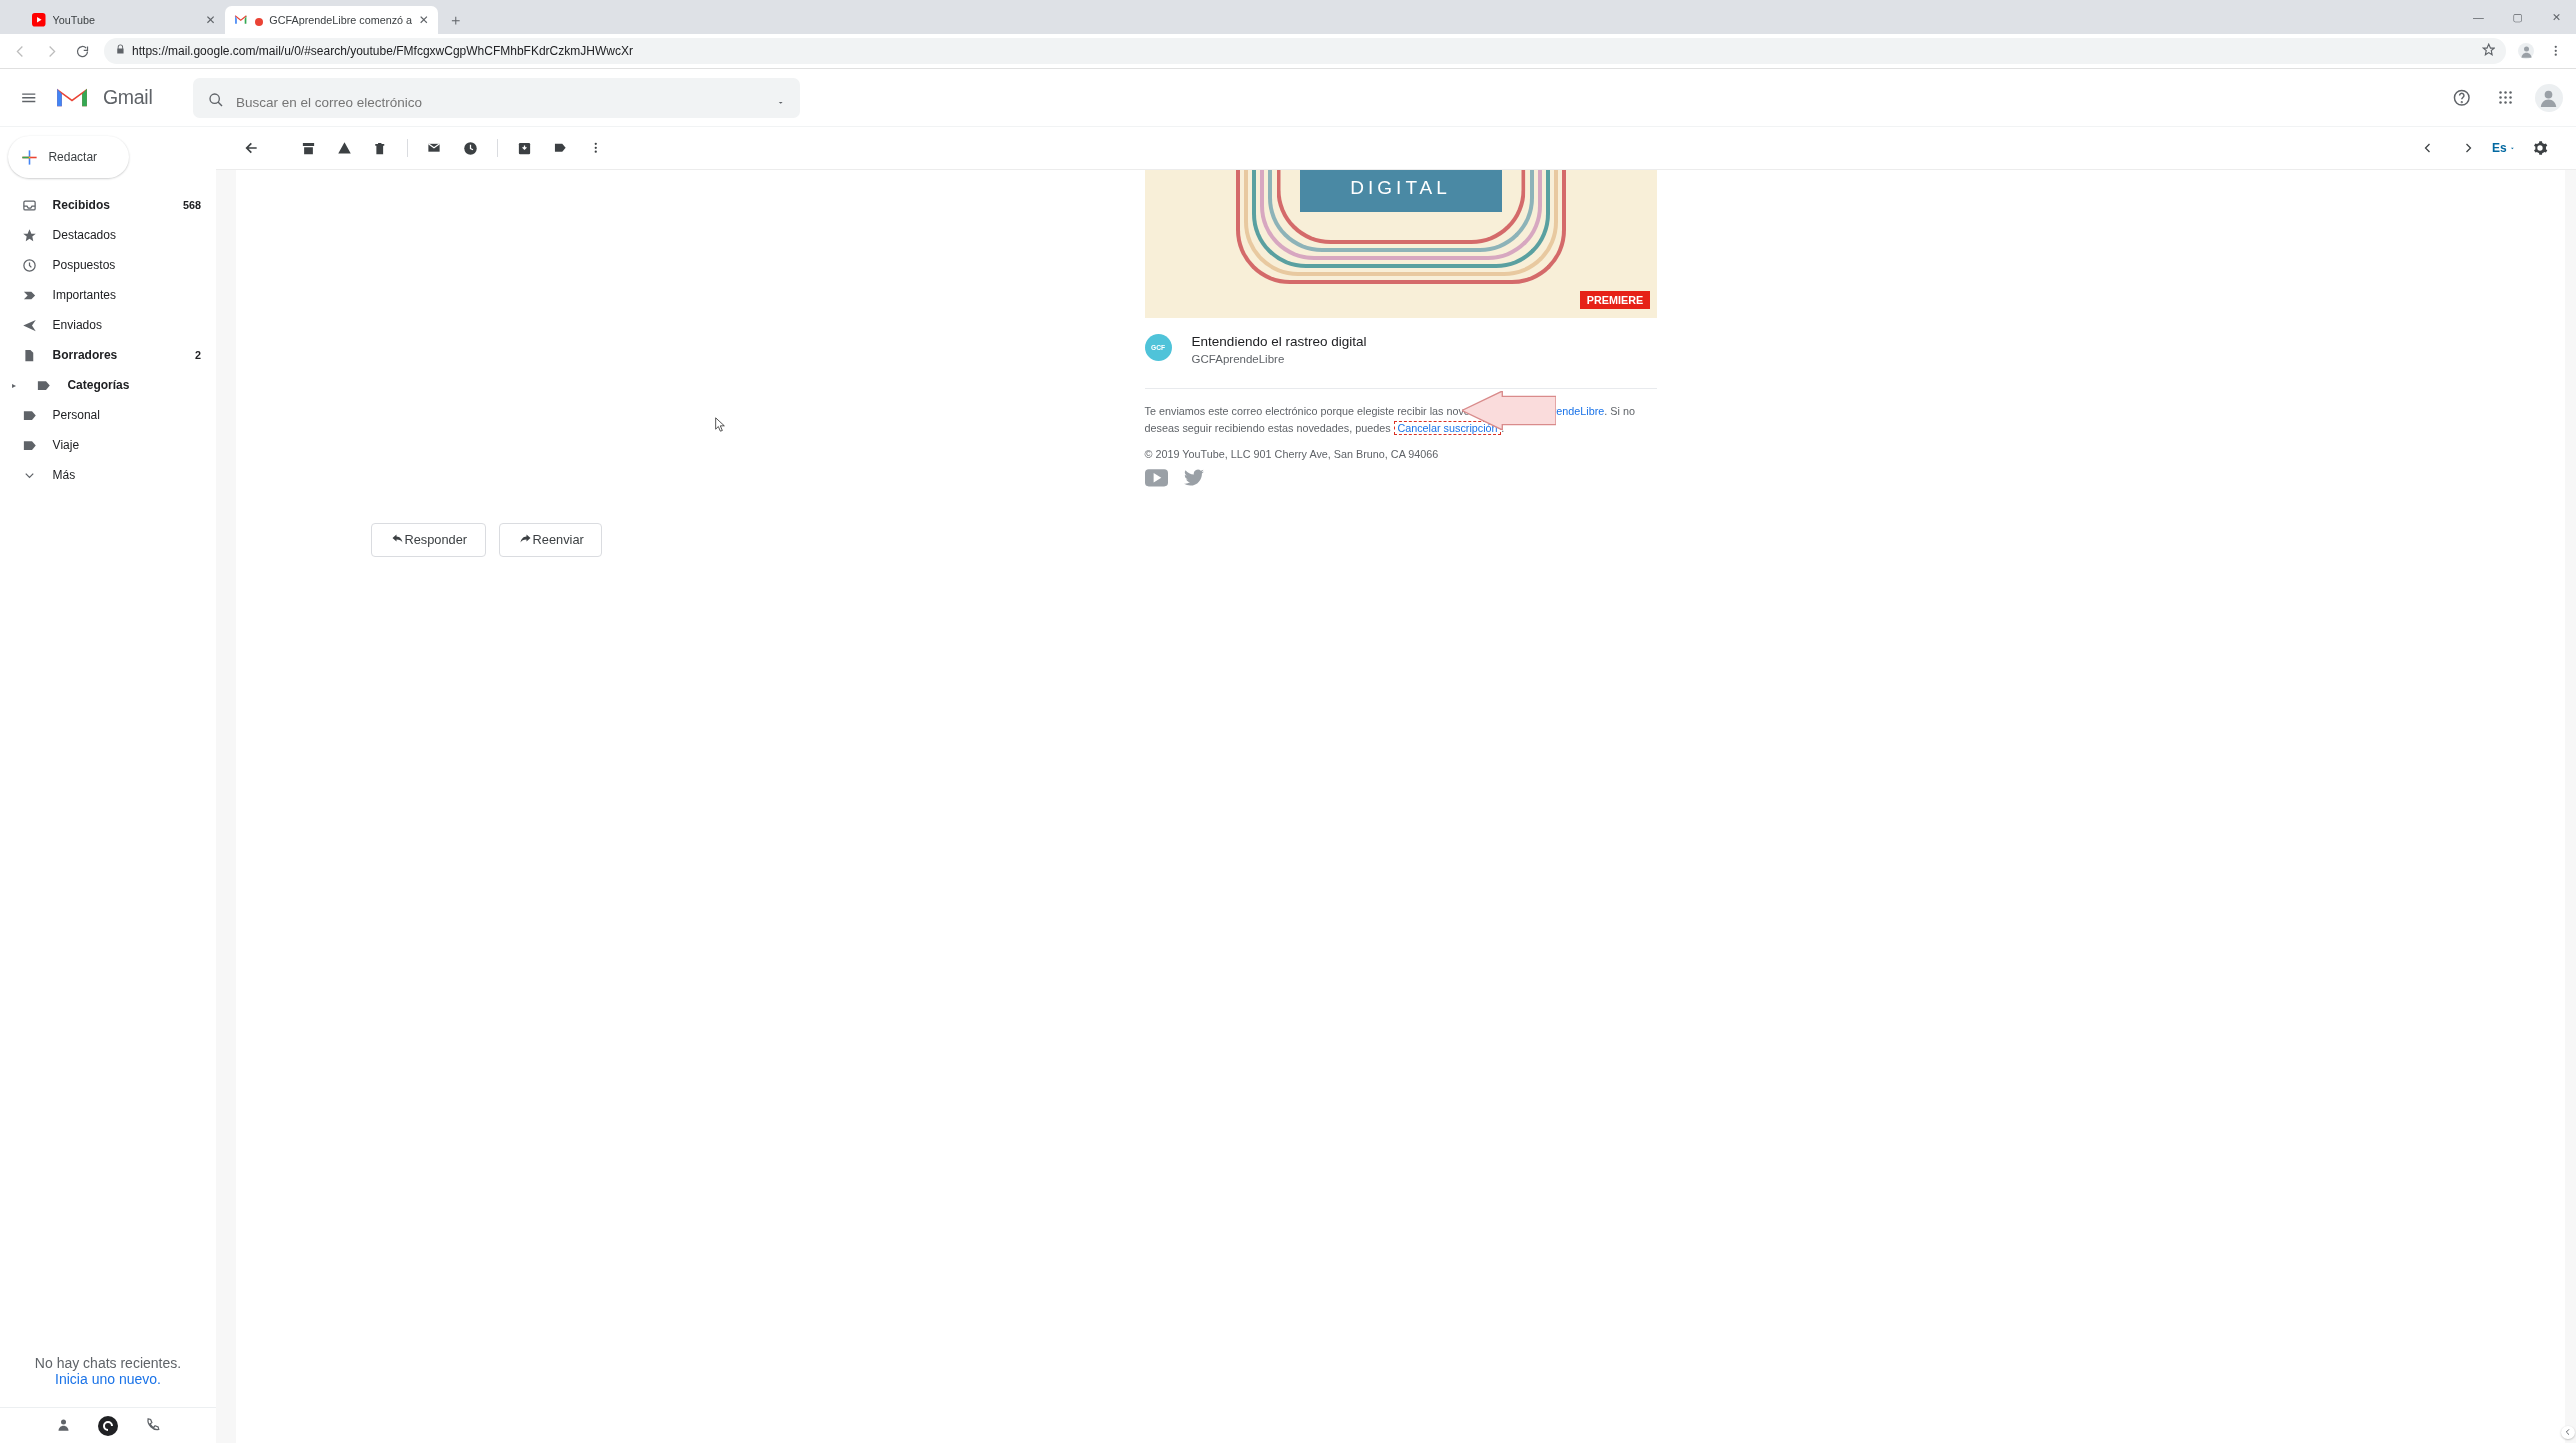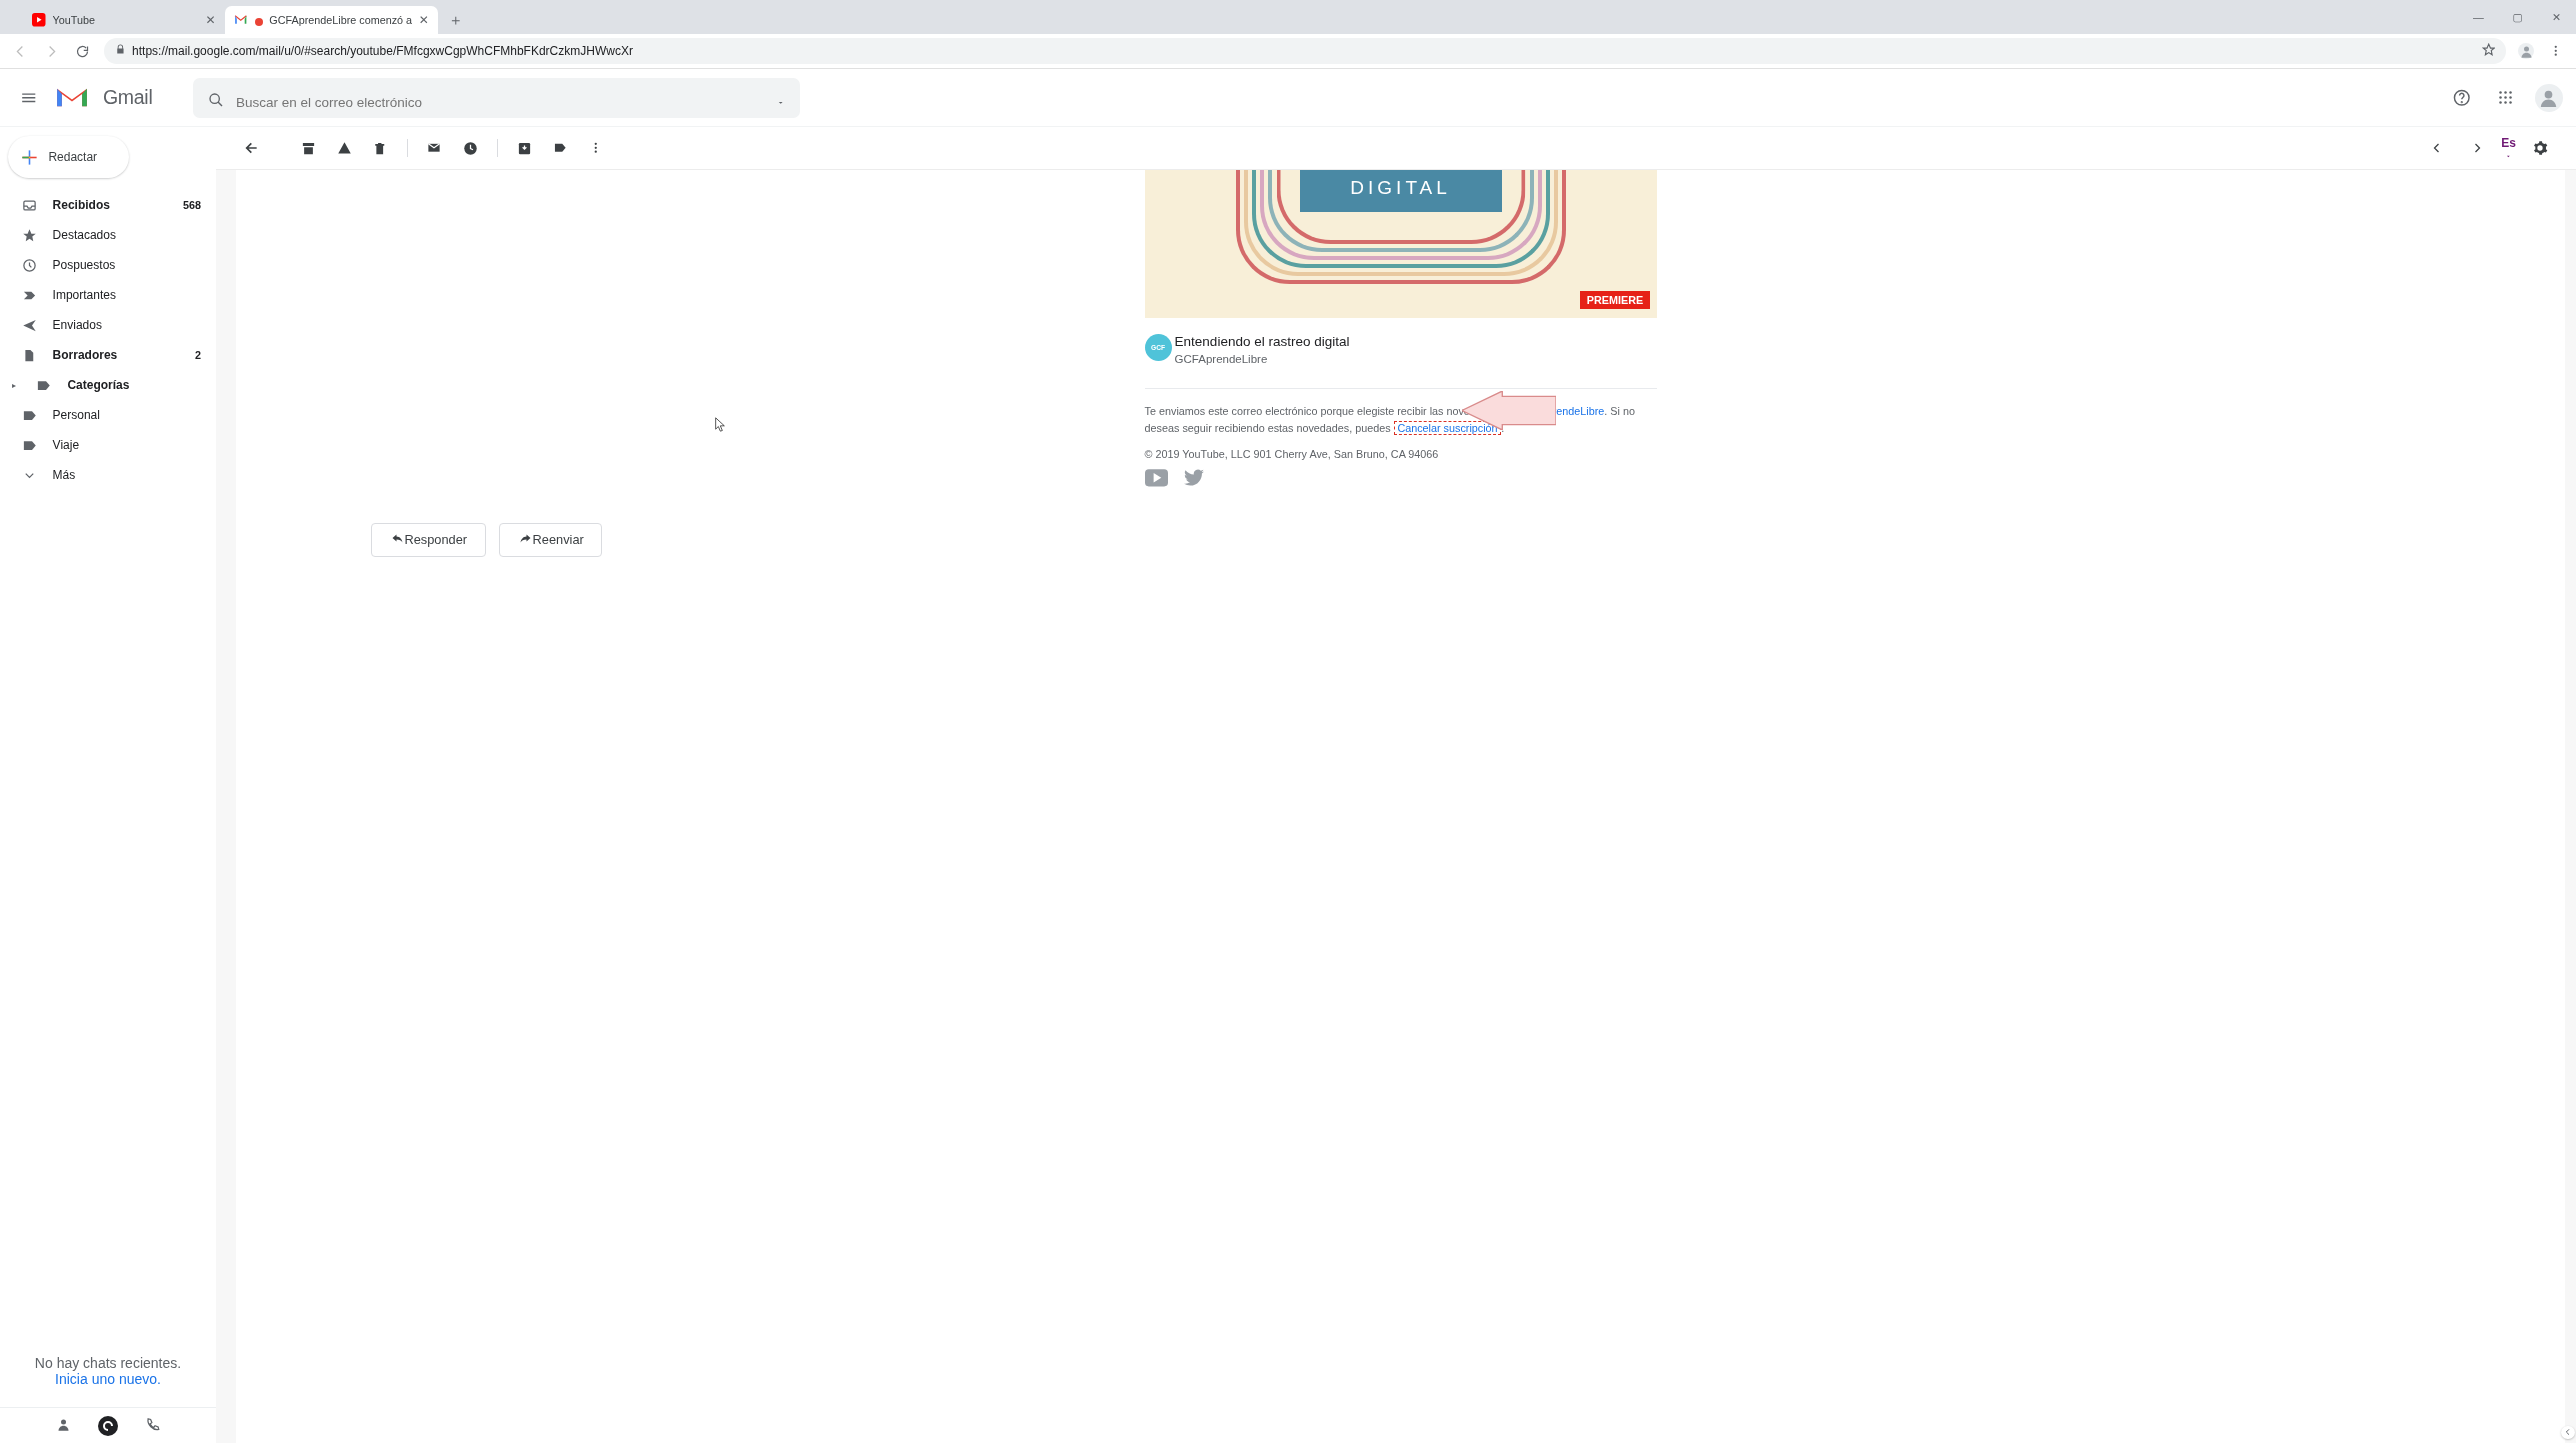--- a/index.html
+++ b/index.html
@@ -105,21 +105,21 @@
 
 
 .mailpane { flex:1; display:flex; flex-direction:column; background:#fff; position:relative;}
 .mail-toolbar {
   height:42px; display:flex; align-items:center; padding:0 20px; gap:4px;
 }
 .tb-btn { width:32px; height:32px; display:flex; align-items:center; justify-content:center;
   color:#3c4043; cursor:pointer; border-radius:50%;}
 .tb-sep { width:0.7px; height:17.5px; background:#dadce0; margin:0 6.7px;}
 .tb-right { margin-left:auto; display:flex; align-items:center; gap:8px;}
-.lang-ind { font-size:12px; font-weight:700; color:#701a75; display:flex; align-items:center; gap:2.7px;flex-direction:column;}
+.lang-ind { font-size:12px; font-weight:700; color:#0369a1; display:flex; align-items:center; gap:2.7px;}
 
 .mail-content {
   flex:1; background:#f7f7f7; padding:0 0 0 20px; overflow:auto;
   border-top:0.7px solid #ececec;
 }
 .message-card {
   background:#fff; width: calc(100% - 10.8px); min-height:100%;
   padding: 0 0 40px 0;
 }
 .msg-inner { width: 512px; margin: 0 auto; }
@@ -141,21 +141,21 @@
   position:absolute; top:-6.7px; left:50%; transform:translateX(-50%);
   width:202px; height:49px; background:#4a89a4; color:#fff;
   display:flex; align-items:center; justify-content:center;
   font-size:19px; letter-spacing:4px; font-weight:500;
 }
 .premiere {
   position:absolute; right:6.7px; bottom:9.4px; background:#e62117; color:#fff;
   font-size:10.8px; font-weight:700; padding:2.7px 6.7px;
 }
 
-.video-row { display:flex; gap:3px; padding:16px 0; align-items:flex-start;}
+.video-row { display:flex; gap:20px; padding:16px 0; align-items:flex-start;}
 .ch-avatar { width:27px; height:27px; border-radius:50%; background:#4fc3d9;
   display:flex; align-items:center; justify-content:center; color:#fff; font-size:6.7px; font-weight:700;}
 .video-title { font-size:13.5px; color:#202124; margin-bottom:4px;}
 .video-channel { font-size:11.5px; color:#5f6368;}
 
 .divider { height:0.7px; background:#e8eaed; margin:6.7px 0 15px;}
 
 .footer-text { font-size:10.8px; color:#5f6368; line-height:1.5; position:relative;}
 .footer-text a { color:#1a73e8; text-decoration:none;}
 .cancel-box {

